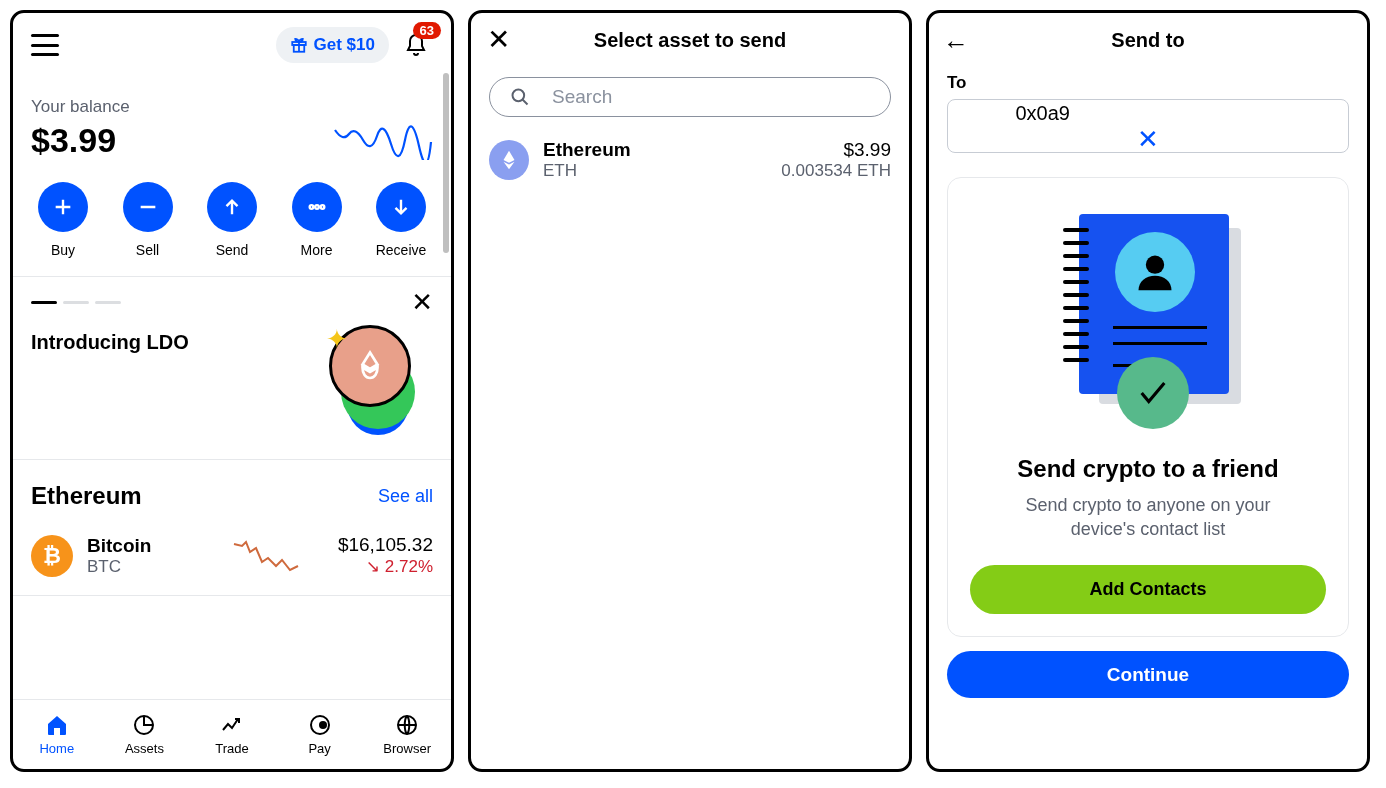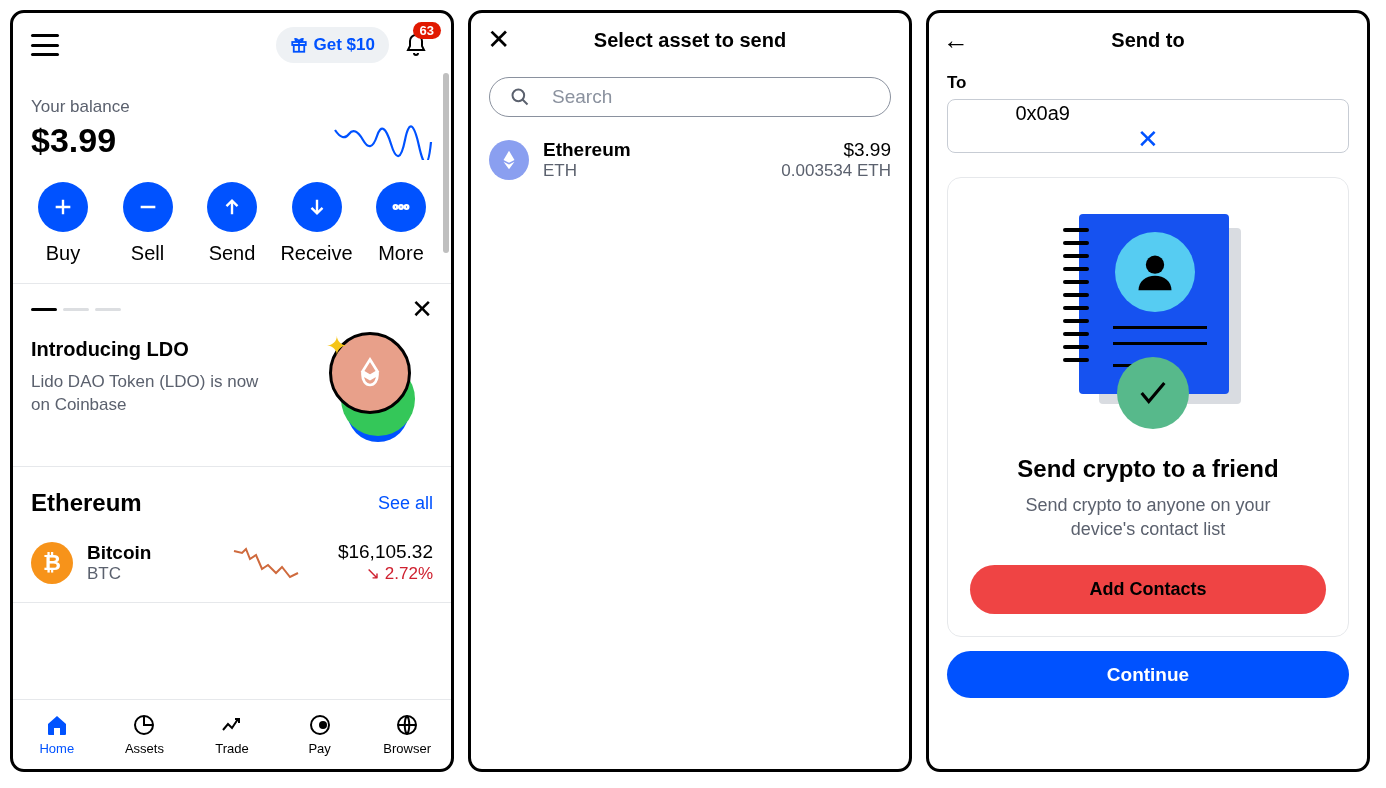--- a/index.html
+++ b/index.html
@@ -24,21 +24,21 @@
   .s1-scroll { flex:1; overflow:hidden; position:relative; }
   .scrollbar { position:absolute; right:2px; top:6px; width:6px; height:180px; background:#bfbfbf; border-radius:3px; }
   .balance-row { display:flex; justify-content:space-between; align-items:flex-end; padding: 30px 18px 0 18px;}
   .bal-label { color:#5b616e; font-size:17px; }
   .bal-amount { font-size:34px; font-weight:600; margin-top:4px;}
   .spark1 { width:100px; height:40px; }
   .actions { display:flex; justify-content:space-between; padding: 22px 18px 18px 18px; }
   .action { display:flex; flex-direction:column; align-items:center; gap:10px; width:64px; cursor:pointer;}
   .circle-btn { width:50px;height:50px;border-radius:50%;background:#0052ff;display:flex;align-items:center;justify-content:center;}
   .circle-btn svg { width:22px;height:22px; stroke:#fff; stroke-width:2.6; fill:none;}
-  .action-label { font-size:20px; color:#000;}
+  .action-label { font-size:14px; color:#000;}
   .divider { height:1px; background:#e6e8eb; margin:0; }
   .carousel-head { display:flex; justify-content:space-between; align-items:center; padding:12px 18px 0 18px;}
   .dots { display:flex; gap:6px; }
   .dot { width:26px; height:3px; background:#dcdee1; border-radius:2px;}
   .dot.active { background:#000;}
   .close-x { font-size:26px; cursor:pointer; line-height:1;}
   .card { padding: 16px 18px 24px 18px; display:flex; justify-content:space-between; gap:10px;}
   .card-title { font-size:20px; font-weight:600; }
   .card-desc { color:#5b616e; font-size:17px; margin-top:10px; max-width:240px; line-height:1.35;}
   .ldo-graphic { position:relative; width:110px; height:110px; margin-top:-6px;}
@@ -94,21 +94,21 @@
   .rings{position:absolute;top:14px;left:10px;display:flex;flex-direction:column;gap:9px;}
   .ring{width:26px;height:4px;background:#000;border-radius:2px;}
   .avatar-circ{position:absolute;top:18px;left:62px;width:80px;height:80px;border-radius:50%;background:#56ccf2;display:flex;align-items:center;justify-content:center;}
   .person{width:44px;height:44px;}
   .bline1{position:absolute;top:112px;left:60px;width:94px;height:3px;background:#000;}
   .bline2{position:absolute;top:128px;left:60px;width:94px;height:3px;background:#000;}
   .bline3{position:absolute;top:150px;left:60px;width:56px;height:3px;background:#000;}
   .check-circ{position:absolute;bottom:0;left:64px;width:72px;height:72px;border-radius:50%;background:#57b98b;display:flex;align-items:center;justify-content:center;}
   .friend-title{font-size:24px;font-weight:600;margin-top:26px;}
   .friend-desc{color:#5b616e;font-size:18px;margin-top:10px;max-width:300px;line-height:1.35;}
-  .add-btn{margin-top:24px;background:#ef4444;border-radius:30px;height:52px;width:100%;display:flex;align-items:center;justify-content:center;font-size:18px;font-weight:600;color:#000;}
+  .add-btn{margin-top:24px;background:#84cc16;border-radius:30px;height:52px;width:100%;display:flex;align-items:center;justify-content:center;font-size:18px;font-weight:600;color:#000;}
   .continue-bar { padding: 14px 18px 22px 18px;}
   .continue-btn { width:100%; height:47px; background:#0052ff; color:#fff; border:none; border-radius:30px; font-size:19px; font-weight:600; cursor:pointer;}
 </style>
 </head>
 <body>
 
 <div class="row">
 
   <div class="phone">
     <div class="s1-top">
@@ -168,53 +168,52 @@
         <div class="action">
           <div class="circle-btn">
               <svg viewBox="0 0 24 24">
                 <path d="M12 20V5M6 11l6-6 6 6"></path>
               </svg>
             </div>
           <span class="action-label">Send</span>
         </div>
         <div class="action">
           <div class="circle-btn">
-              <svg viewBox="0 0 24 24">
-                <path d="M12 4v15M6 13l6 6 6-6"></path>
-              </svg>
-            </div>
-          <span class="action-label">Receive</span>
-        </div>
-        <div class="action">
-          <div class="circle-btn">
               <svg viewBox="0 0 24 24" fill="#fff">
                 <circle cx="6" cy="12" r="2"></circle>
                 <circle cx="12" cy="12" r="2"></circle>
                 <circle cx="18" cy="12" r="2"></circle>
               </svg>
             </div>
           <span class="action-label">More</span>
+        </div>
+        <div class="action">
+          <div class="circle-btn">
+              <svg viewBox="0 0 24 24">
+                <path d="M12 4v15M6 13l6 6 6-6"></path>
+              </svg>
+            </div>
+          <span class="action-label">Receive</span>
         </div>
       </div>
 
       <div class="divider"></div>
 
       <div class="carousel-head">
         <div class="dots">
           <div class="dot active"></div>
             <div class="dot"></div>
             <div class="dot"></div>
         </div>
         <div class="close-x">✕</div>
       </div>
 
       <div class="card">
         <div>
           <div class="card-title">Introducing LDO</div>
-          <div class="card-desc">Lido DAO Token (LDO) is now on Coinbase</div>
         </div>
         <div class="ldo-graphic">
           <div class="ldo-back2"></div>
           <div class="ldo-back1"></div>
           <div class="ldo-main">
             <span class="sparkle">✦</span>
             <svg width="36" height="36" viewBox="0 0 24 24" fill="none" stroke="#fff" stroke-width="1.8">
                 <path d="M12 3l5 8-5 3-5-3 5-8zM7 13l5 3 5-3c0 4-2 7-5 7s-5-3-5-7z"></path>
               </svg>
           </div>

